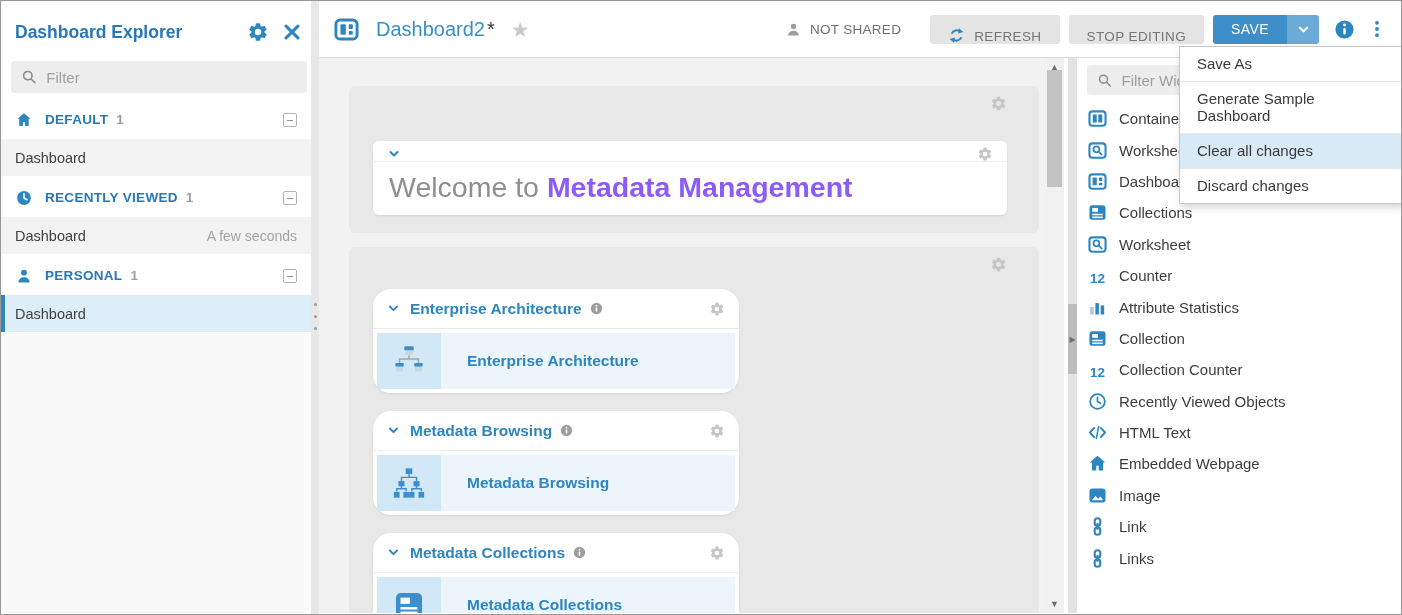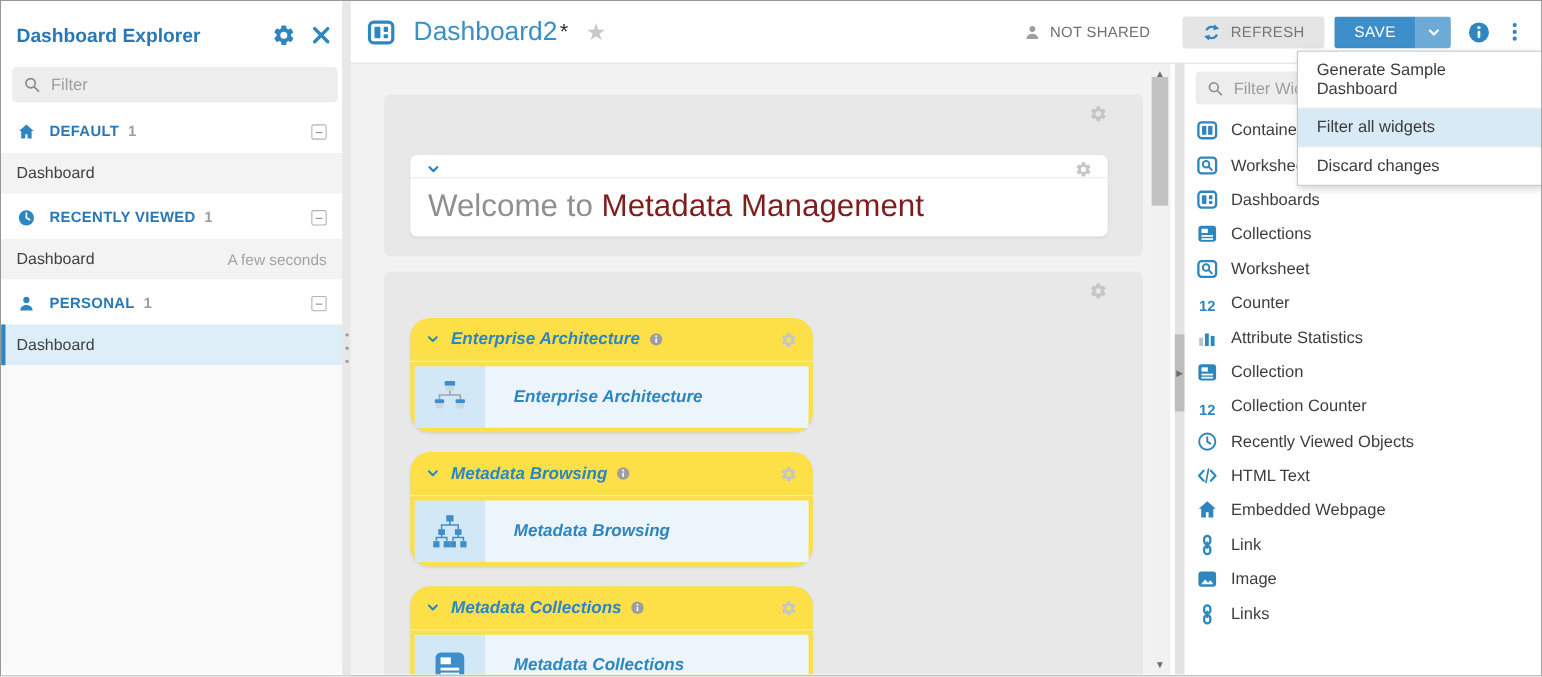--- a/index.html
+++ b/index.html
@@ -26,50 +26,50 @@
   .collapse-box { width:14px; height:14px; border:1px solid #b2b2b2; border-radius:2px; position:relative; background:#fff; cursor:pointer; }
   .collapse-box::after { content:""; position:absolute; left:3px; right:3px; top:6px; height:1.5px; background:#8f8f8f; }
   .ls-row { height:37px; display:flex; align-items:center; padding:0 14px; background:#f3f3f3; margin-bottom:2px; font-size:14.5px; color:#404040; cursor:pointer; }
   .ls-row .meta { margin-left:auto; color:#a3a3a3; font-size:14px; }
   .ls-row.selected { background:#ddeef8; border-left:4px solid #2e86c1; padding-left:10px; }
   .ls-bottom { position:absolute; left:0; right:8px; top:332px; bottom:1px; background:#f9f9f9; border-radius:0 0 8px 8px; }
 
   
   .topbar { position:absolute; left:318px; right:0; top:0; height:57px; background:#fff; border-bottom:1px solid #ddd; display:flex; align-items:center; padding:0 14px; }
   .dash-title-icon { width:27px; height:27px; color:#2e86c1; margin-right:16px; }
-  .dash-title { font-size:24px; color:#3a8fc7; }
+  .dash-title { font-size:20px; color:#3a8fc7; }
   .unsaved { font-size:20px; color:#333; margin-left:2px; }
   .fav-star { font-size:21px; color:#c8c8c8; margin-left:16px; cursor:pointer; line-height:1; }
   .topbar .spacer { flex:1; }
   .not-shared { display:flex; align-items:center; color:#6f6f6f; font-size:13.5px; letter-spacing:.3px; margin-right:20px; }
   .not-shared .ico { width:17px; height:17px; color:#9e9e9e; margin-right:8px; }
-  .tb-btn { height:29px; background:#e4e4e4; border:none; border-radius:3px; color:#757575; font-family:inherit; font-size:13.5px; letter-spacing:.4px; padding:0 18px; margin-left:9px; display:flex; align-items:center; cursor:pointer; }
+  .tb-btn { height:29px; background:#e4e4e4; border:none; border-radius:3px; color:#757575; font-family:inherit; font-size:13.5px; letter-spacing:.4px; padding:0 18px; margin-left:9px; display:flex; align-items:flex-end; cursor:pointer; }
   .tb-btn .ico { width:17px; height:17px; color:#2e86c1; margin-right:9px; }
   .save-split { display:flex; margin-left:9px; border-radius:3px; overflow:hidden; height:29px; }
   .save-main { background:#3d8ec9; color:#fff; border:none; font-family:inherit; font-size:14px; letter-spacing:.4px; padding:0 18px; cursor:pointer; }
   .save-caret { background:#6caad7; border:none; width:32px; color:#fff; display:flex; align-items:center; justify-content:center; cursor:pointer; }
   .save-caret .ico { width:13px; height:13px; }
   .info-btn { width:21px; height:21px; color:#2e86c1; margin-left:15px; cursor:pointer; }
   .kebab-btn { width:20px; height:22px; color:#2e86c1; margin-left:12px; cursor:pointer; }
 
   
   .canvas { position:absolute; left:318px; top:57px; width:726px; bottom:1px; background:#f2f2f2; overflow:hidden; }
   .wgt-container { position:relative; margin:0 6px 14px 30px; width:690px; background:#e8e8e8; border-radius:6px; }
   .wgt-container.c1 { margin-top:28px; height:147px; }
   .wgt-container.c2 { height:600px; }
   .container-gear { position:absolute; top:9px; right:32px; width:17px; height:17px; color:#c6c6c6; cursor:pointer; }
   .welcome-card { position:absolute; left:24px; right:32px; top:55px; height:74px; background:#fff; border-radius:6px; box-shadow:0 1px 2px rgba(0,0,0,.08); }
   .welcome-head { height:21px; display:flex; align-items:center; padding:6px 14px 0; border-bottom:1px solid #ececec; }
   .welcome-head .chev { width:14px; height:14px; color:#2e86c1; cursor:pointer; }
   .welcome-head .gear { margin-left:auto; width:16px; height:16px; color:#c6c6c6; cursor:pointer; }
   .welcome-text { padding:9px 16px 0; font-size:28.5px; }
   .welcome-text .pre { color:#8f8f8f; }
-  .welcome-text .hl { color:#7f1d1d; font-weight:normal; }
+  .welcome-text .hl { color:#8b5cf6; font-weight:bold; }
   .cards { position:absolute; left:24px; top:42px; width:366px; }
-  .wcard { background:#fde047; border-radius:18px; box-shadow:0 1px 2px rgba(0,0,0,.08); margin-bottom:18px;font-style:italic; }
+  .wcard { background:#ffffff; border-radius:18px; box-shadow:0 1px 2px rgba(0,0,0,.08); margin-bottom:18px; }
   .wcard-head { height:40px; display:flex; align-items:center; padding:0 14px; border-bottom:1px solid #ececec; }
   .wcard-head .chev { width:13px; height:13px; color:#2e86c1; margin-right:10px; cursor:pointer; }
   .wcard-title { font-size:15.5px; font-weight:bold; color:#2e86c1; }
   .wcard-head .info { width:13px; height:13px; color:#9e9e9e; margin-left:8px; cursor:pointer; }
   .wcard-head .gear { margin-left:auto; width:16px; height:16px; color:#c6c6c6; cursor:pointer; }
   .wcard-body { padding:4px; }
   .link-row { display:flex; height:56px; cursor:pointer; }
   .link-tile { width:64px; background:#d3e8f7; display:flex; align-items:center; justify-content:center; }
   .link-tile .ico { width:34px; height:34px; color:#3e8ecb; }
   .link-label { flex:1; background:#ecf5fc; display:flex; align-items:center; padding-left:26px; font-size:15.5px; font-weight:bold; color:#2e86c1; }
@@ -208,20 +208,23 @@
     <button class="tb-btn">
       <span class="ico">
           <svg viewBox="0 0 24 24">
             <path d="M5.2 9.4 A7.4 7.4 0 0 1 17.6 7.2" fill="none" stroke="currentColor" stroke-width="2.8"></path>
             <polygon points="15.6,1.6 21.6,7.2 14.2,9.2" fill="currentColor"></polygon>
             <path d="M18.8 14.6 A7.4 7.4 0 0 1 6.4 16.8" fill="none" stroke="currentColor" stroke-width="2.8"></path>
             <polygon points="8.4,22.4 2.4,16.8 9.8,14.8" fill="currentColor"></polygon>
           </svg>
         </span>
       <span>REFRESH</span>
+    </button>
+    <button class="tb-btn">
+      <span>STOP EDITING</span>
     </button>
     <span class="save-split">
       <button class="save-main">SAVE</button>
       <button class="save-caret">
           <span class="ico">
             <svg viewBox="0 0 18 18">
               <path d="M4 6.5 L9 11.5 L14 6.5" stroke="currentColor" stroke-width="2.8" fill="none" stroke-linecap="round" stroke-linejoin="round"></path>
             </svg>
           </span>
         </button>
@@ -524,48 +527,49 @@
           <span class="ico">
             <svg viewBox="0 0 24 24" fill="currentColor">
               <path d="M12 3 3.2 10.8h2.5V20h4.9v-5.4h2.8V20h4.9v-9.2h2.5z"></path>
             </svg>
           </span>
           <span>Embedded Webpage</span>
         </li>
         <li class="widget-item">
           <span class="ico">
             <svg viewBox="0 0 24 24">
+              <rect x="2.8" y="4" width="18.4" height="16" rx="3.4" fill="currentColor"></rect>
+              <path d="M5.6 17.4l4.2-5 3 3.4 2.5-2.7 3.1 4.3z" fill="#fff"></path>
+            </svg>
+          </span>
+          <span>Image</span>
+        </li>
+        <li class="widget-item">
+          <span class="ico">
+            <svg viewBox="0 0 24 24">
               <rect x="8.8" y="2.6" width="6.4" height="8.6" rx="3.2" fill="none" stroke="currentColor" stroke-width="2.4"></rect>
               <rect x="8.8" y="12.8" width="6.4" height="8.6" rx="3.2" fill="none" stroke="currentColor" stroke-width="2.4"></rect>
               <path d="M12 8.2v7.6" stroke="currentColor" stroke-width="2.4"></path>
             </svg>
           </span>
           <span>Link</span>
         </li>
         <li class="widget-item">
           <span class="ico">
             <svg viewBox="0 0 24 24">
-              <rect x="2.8" y="4" width="18.4" height="16" rx="3.4" fill="currentColor"></rect>
-              <path d="M5.6 17.4l4.2-5 3 3.4 2.5-2.7 3.1 4.3z" fill="#fff"></path>
-            </svg>
-          </span>
-          <span>Image</span>
-        </li>
-        <li class="widget-item">
-          <span class="ico">
-            <svg viewBox="0 0 24 24">
               <rect x="8.8" y="2.6" width="6.4" height="8.6" rx="3.2" fill="none" stroke="currentColor" stroke-width="2.4"></rect>
               <rect x="8.8" y="12.8" width="6.4" height="8.6" rx="3.2" fill="none" stroke="currentColor" stroke-width="2.4"></rect>
               <path d="M12 8.2v7.6" stroke="currentColor" stroke-width="2.4"></path>
             </svg>
           </span>
           <span>Links</span>
         </li>
       </ul>
   </aside>
 
   <div class="context-menu" id="save-menu">
+      <div class="menu-item">Save As</div>
       <div class="menu-item">Generate Sample Dashboard</div>
-      <div class="menu-item highlight">Filter all widgets</div>
+      <div class="menu-item highlight">Clear all changes</div>
       <div class="menu-item">Discard changes</div>
     </div>
 
 </div>
 
 </body></html>

